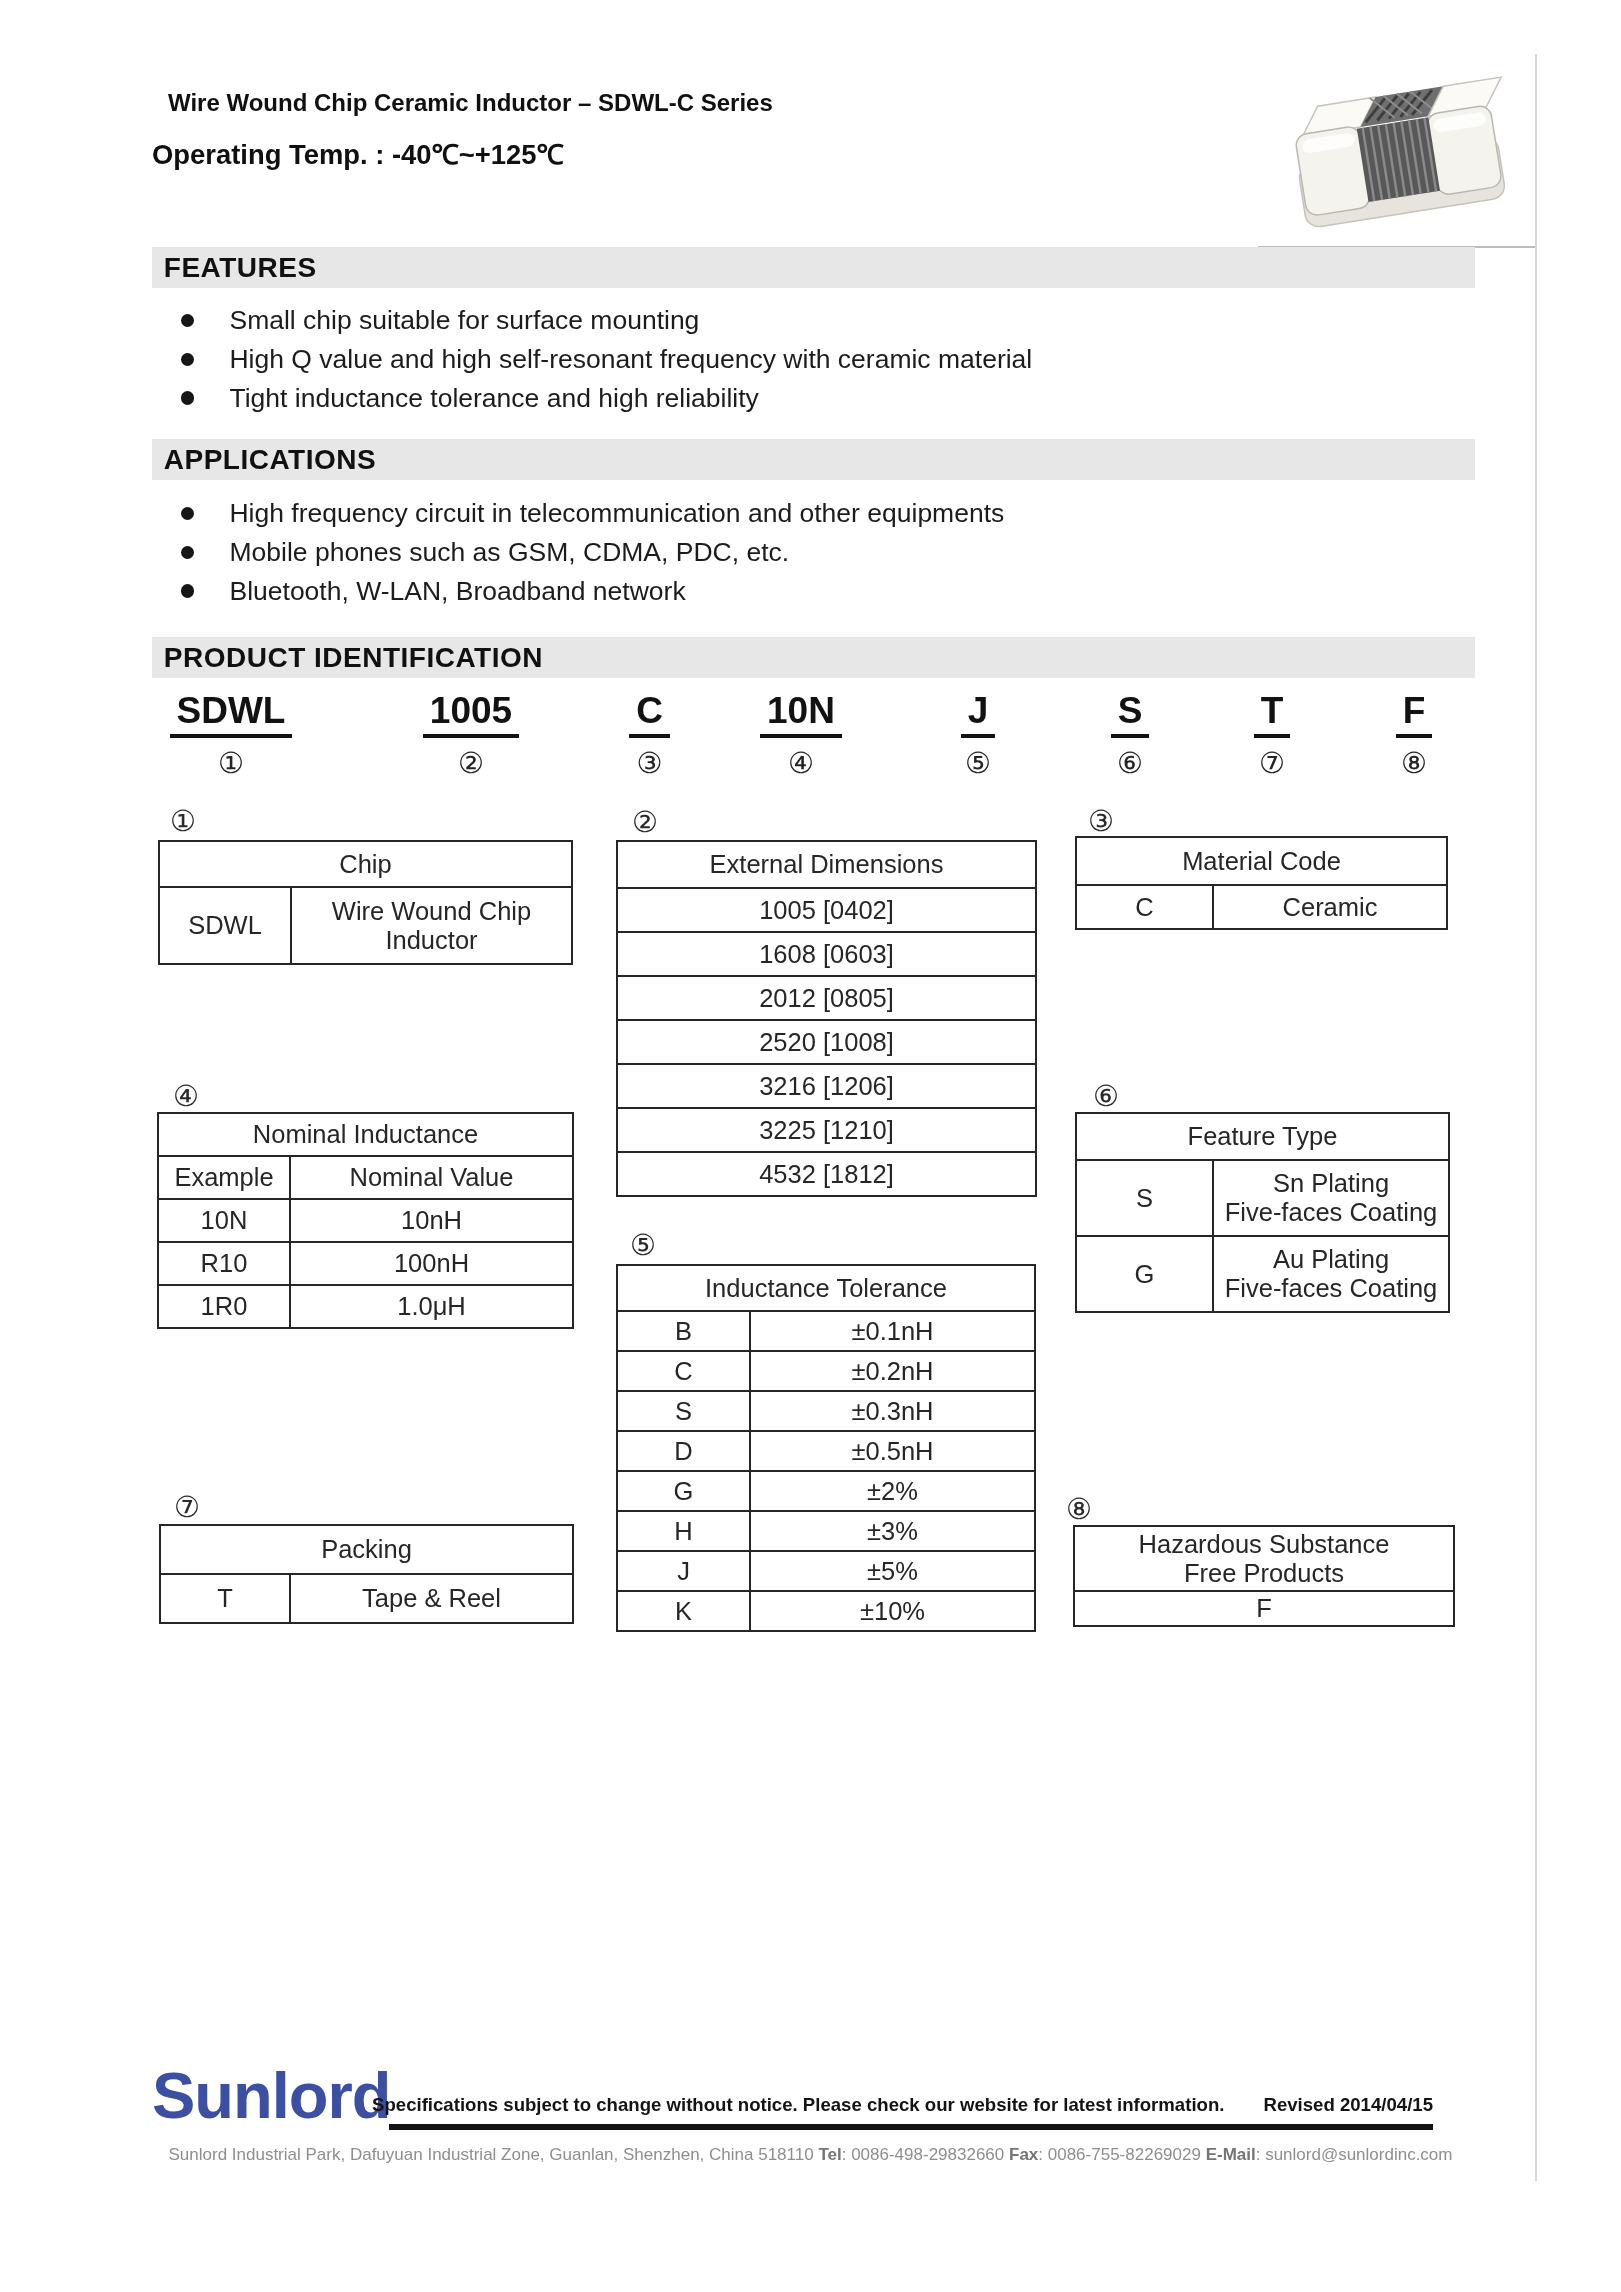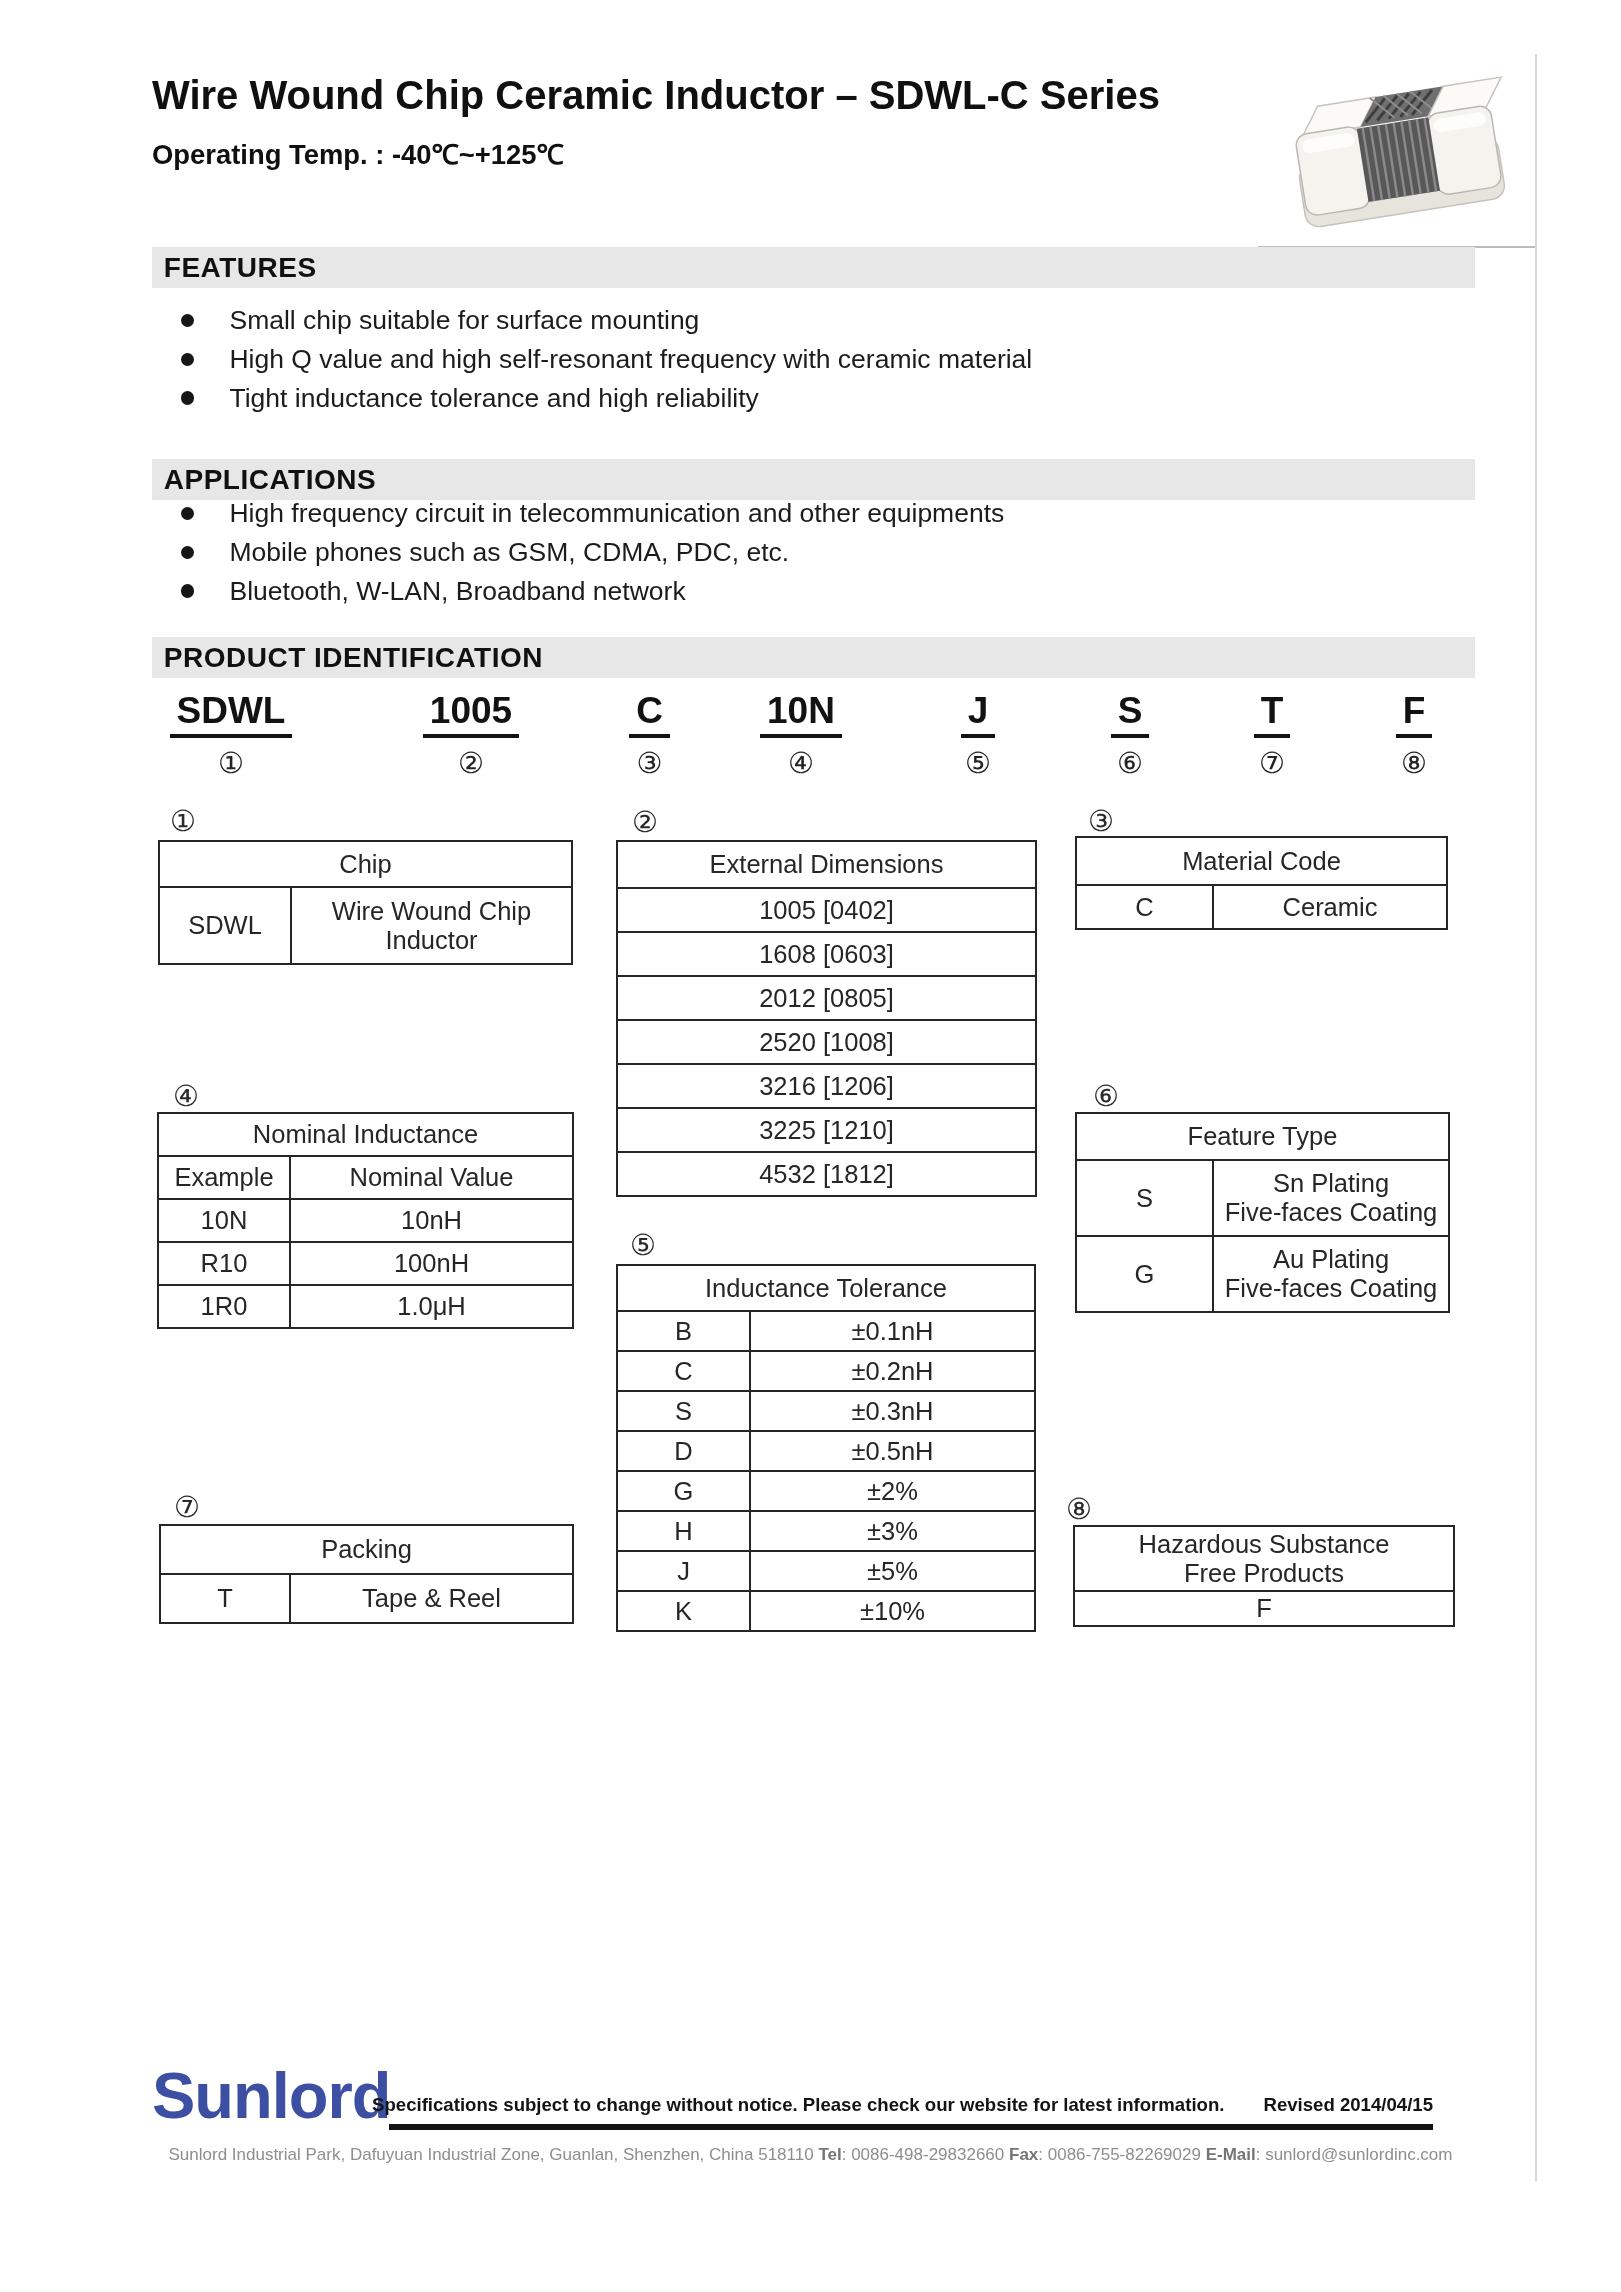--- a/index.html
+++ b/index.html
@@ -1,31 +1,31 @@
 <!DOCTYPE html>
 <html><head>
 <meta charset="utf-8">
 <style>
   html,body{margin:0;padding:0;background:#ffffff;}
   .page{position:relative;width:1621px;height:2293px;background:#ffffff;overflow:hidden;
         font-family:"Liberation Sans",sans-serif;color:#1a1a1a;}
 
   
-  .doc-title{position:absolute;left:152px;top:73px;font-size:40px;font-weight:700;color:#101010;margin:0;letter-spacing:0px;}
+  .doc-title{position:absolute;left:152px;top:73px;font-size:24px;font-weight:700;color:#101010;margin:16px;letter-spacing:0px;}
   .doc-subtitle{position:absolute;left:152px;top:135px;font-size:27.4px;font-weight:700;color:#101010;}
   .photo-box{position:absolute;left:1258px;top:54px;width:278px;height:192px;
              border-bottom:2px solid #bbbbbb;display:flex;align-items:center;justify-content:center;background:#ffffff;}
   .page-right-rule{position:absolute;left:1535px;top:54px;width:2px;height:2127px;background:#d6d6d6;}
 
   
   .secbar{position:absolute;left:152px;width:1323px;height:41px;background:#e7e7e7;
           display:flex;align-items:center;padding-left:11.8px;box-sizing:border-box;
           font-size:28px;font-weight:700;color:#111111;letter-spacing:0.5px;}
   .bar-features{top:247px;}
-  .bar-applications{top:439px;margin-top:20px;}
+  .bar-applications{top:439px;}
   .bar-product{top:637px;}
 
   
   .blist{position:absolute;left:159px;margin:12px;padding:0;list-style:none;width:1255px;}
   .list-features{top:293px;}
   .list-applications{top:486px;}
   .blist li{display:flex;align-items:flex-start;margin-bottom:8.8px;font-size:26.5px;line-height:30px;color:#1c1c1c;}
   .dot{flex:none;width:13.7px;height:13.7px;border-radius:50%;background:#161616;margin:8.8px 35px 0 9.8px;}
 
   

